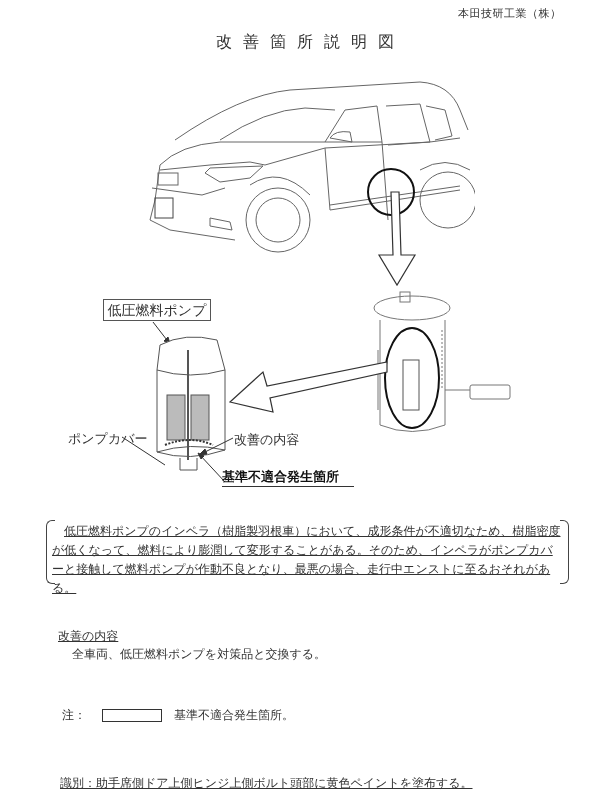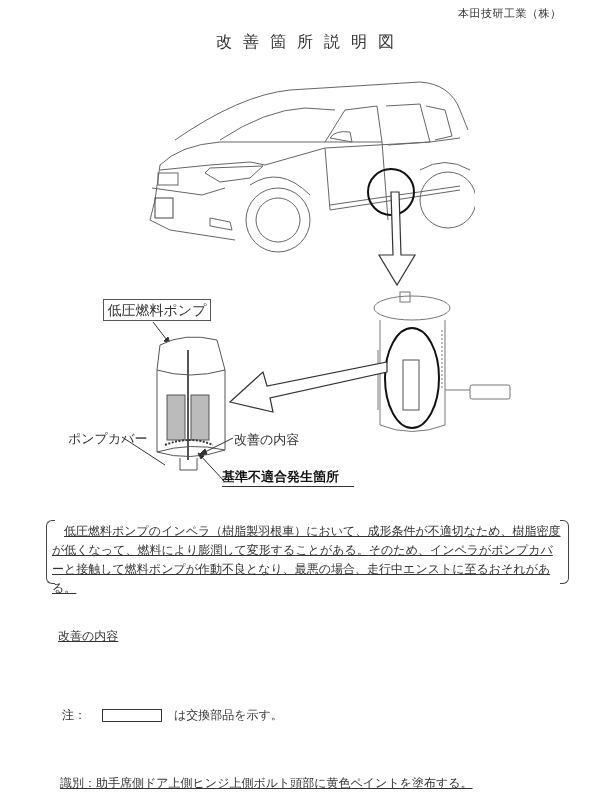--- a/index.html
+++ b/index.html
@@ -121,21 +121,22 @@
 <div class="abs" style="left:222px;top:486px;width:132px;border-top:1px solid #333"></div>
 
 <div class="abs brace-l"></div>
 <div class="abs brace-r"></div>
 <div class="abs desc">
   <p>低圧燃料ポンプのインペラ（樹脂製羽根車）において、成形条件が不適切なため、樹脂密度が低くなって、燃料により膨潤して変形することがある。そのため、インペラがポンプカバーと接触して燃料ポンプが作動不良となり、最悪の場合、走行中エンストに至るおそれがある。</p>
 </div>
 
 <div class="abs section">
   <div class="heading">改善の内容</div>
+  <div class="body">全車両、低圧燃料ポンプを対策品と交換する。</div>
 </div>
 
 <div class="abs note">
   <span>注：</span>
   <span class="swatch"></span>
-  <span>は交換部品を示す。</span>
+  <span>基準不適合発生箇所。</span>
 </div>
 
 <div class="abs ident">識別：助手席側ドア上側ヒンジ上側ボルト頭部に黄色ペイントを塗布する。</div>
 
 </body></html>

